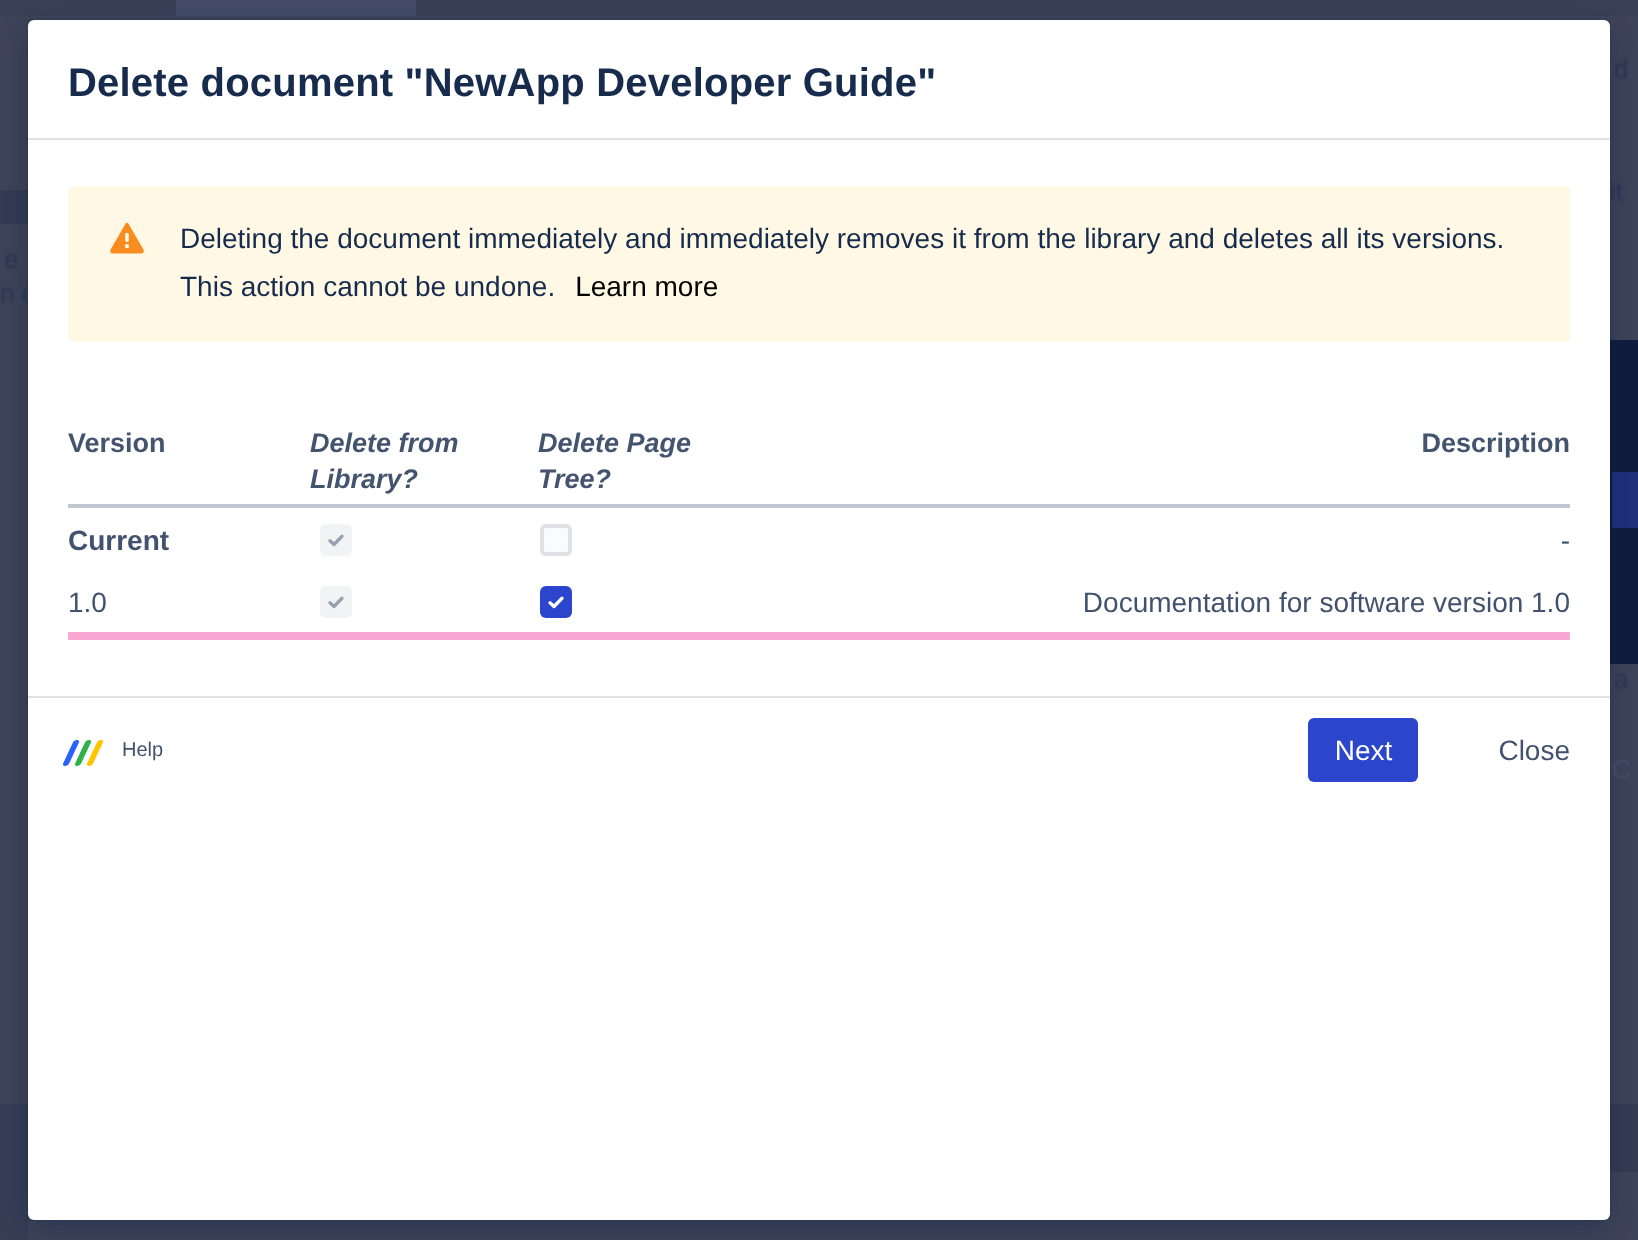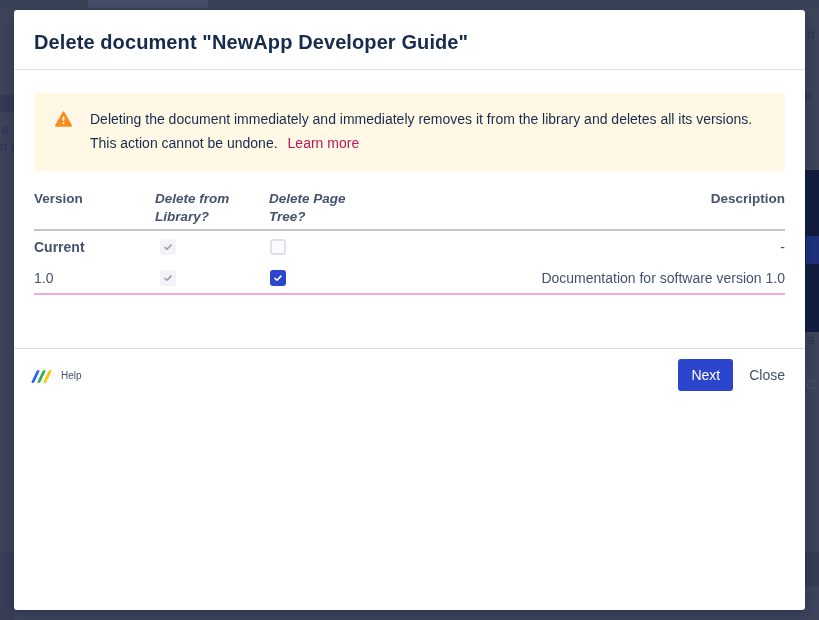--- a/index.html
+++ b/index.html
@@ -52,34 +52,34 @@
   
   .warning {
     margin-top: 23px; background: #FFF8E4; border-radius: 3px;
     padding: 14px 20px 16px 21px; display: flex; align-items: flex-start;
   }
   .warning-icon { width: 17px; height: 16px; flex: none; margin-top: 4px; }
   .warning-text {
     margin-left: 18px; font-size: 14px; line-height: 24px; color: #172B4D;
   }
   .learn-more {
-    color: #be185d; text-decoration: none; margin-left: 10px; cursor: pointer; text-align: center;
-  }
-
-  
-  .vtable { margin-top: 19px; }
+    color: #000000; text-decoration: none; margin-left: 10px; cursor: pointer; text-align: center;
+  }
+
+  
+  .vtable { margin-top: 42px; }
   .thead {
     display: flex; font-size: 13.5px; font-weight: bold; color: #44546F;
     line-height: 18px; padding-bottom: 3px; border-bottom: 2px solid #C1C7D0;
   }
   .col-version { width: 121px; }
   .col-lib     { width: 114px; font-style: italic; }
   .col-tree    { width: 113px; font-style: italic; }
   .col-desc    { flex: 1; text-align: right; }
-  .tbody { border-bottom: 2px solid #f9a8d4; }
+  .tbody { border-bottom: 4px solid #f9a8d4; }
   .trow {
     display: flex; align-items: center; height: 31px;
     font-size: 14px; color: #42526E;
   }
   .trow:first-child .cell-version { font-weight: bold; }
 
   
   .cb {
     width: 16px; height: 16px; border-radius: 3px;
     display: flex; align-items: center; justify-content: center;
@@ -108,21 +108,21 @@
   .bar-blue   { background: #2962FF; }
   .bar-green  { background: #2FB24A; }
   .bar-yellow { background: #FFC400; }
   .help-label { font-size: 10px; color: #42526E; margin-left: 5px; }
   .footer-actions { display: flex; align-items: center; padding-left: 14px; }
   .btn-next {
     background: #2B45CC; color: #FFFFFF; border: none; border-radius: 3px;
     height: 32px; padding: 0 13px; font-size: 14px; cursor: pointer;
     font-family: "Liberation Sans", sans-serif;
   }
-  .close-link { font-size: 14px; color: #42526E; margin-left: 16px; cursor: pointer; text-align: center; }
+  .close-link { font-size: 14px; color: #42526E; margin-left: 40px; cursor: pointer; text-align: center; }
 </style>
 </head>
 <body>
 
 <div class="bd bd-top"></div>
 <div class="bd bd-top-light"></div>
 <div class="bd bd-left-dark"></div>
 <div class="bd bd-left-bot"></div>
 <div class="bd bd-right-navy"></div>
 <div class="bd bd-right-blue"></div>

